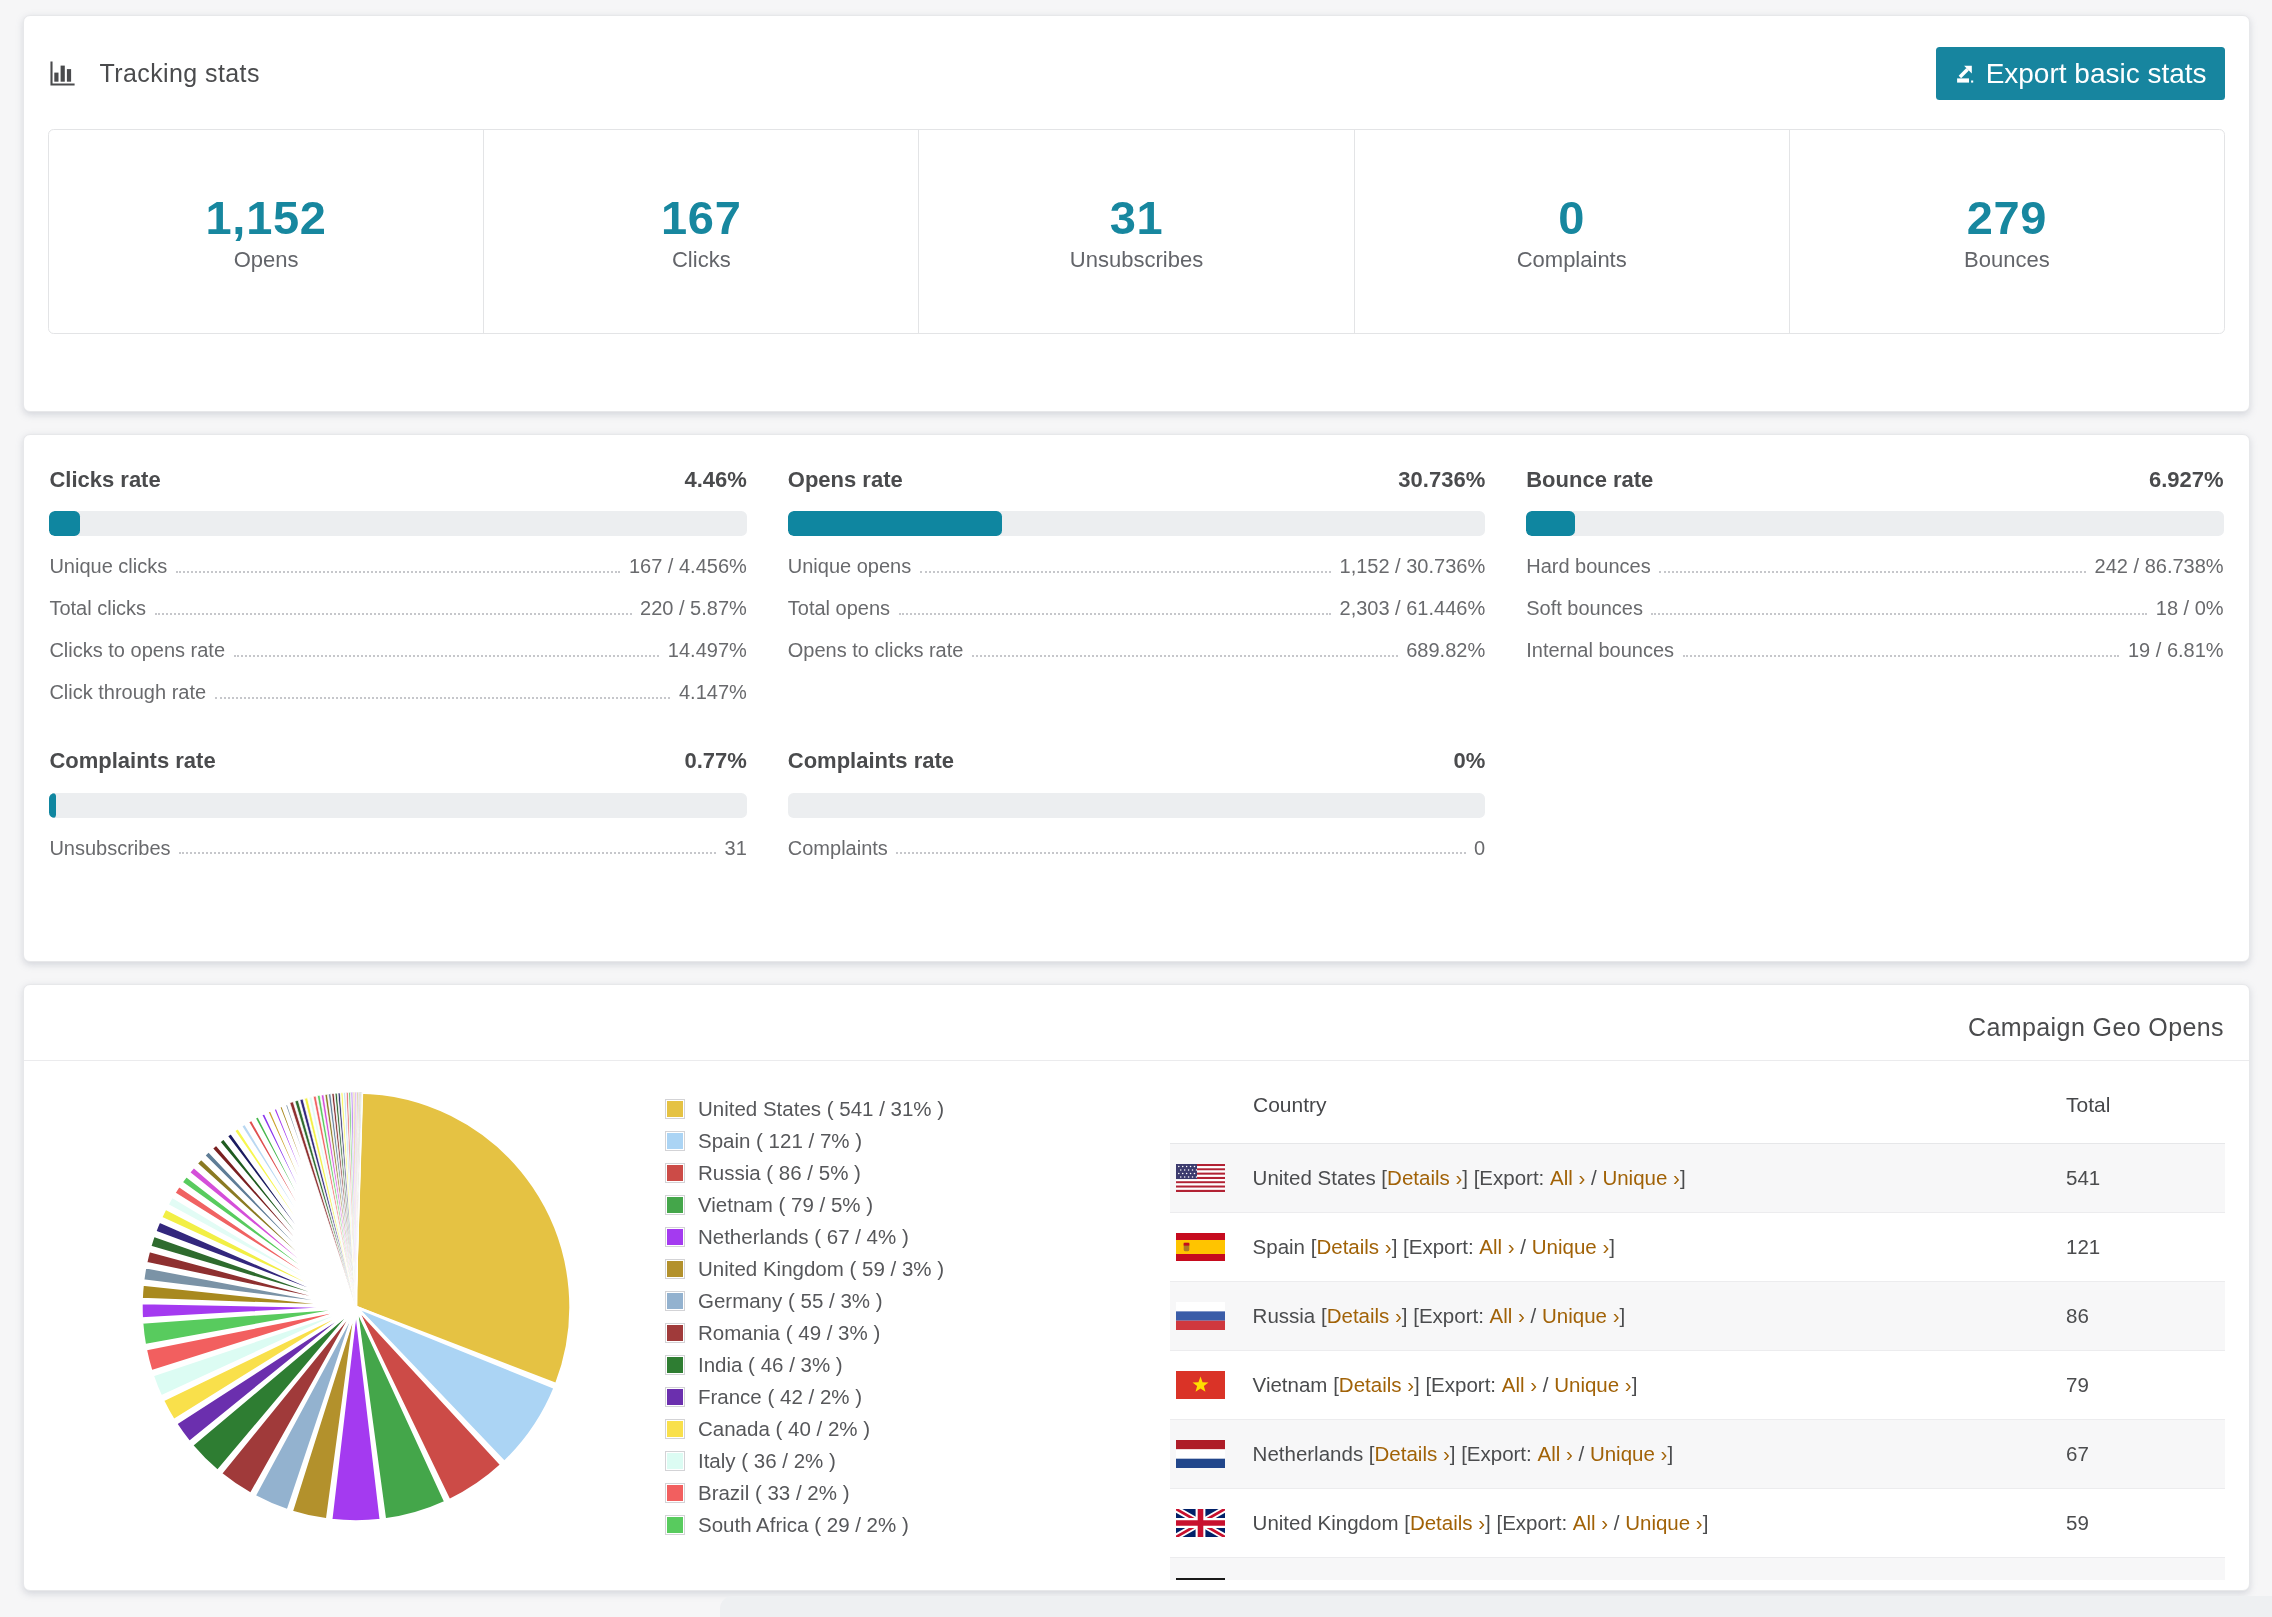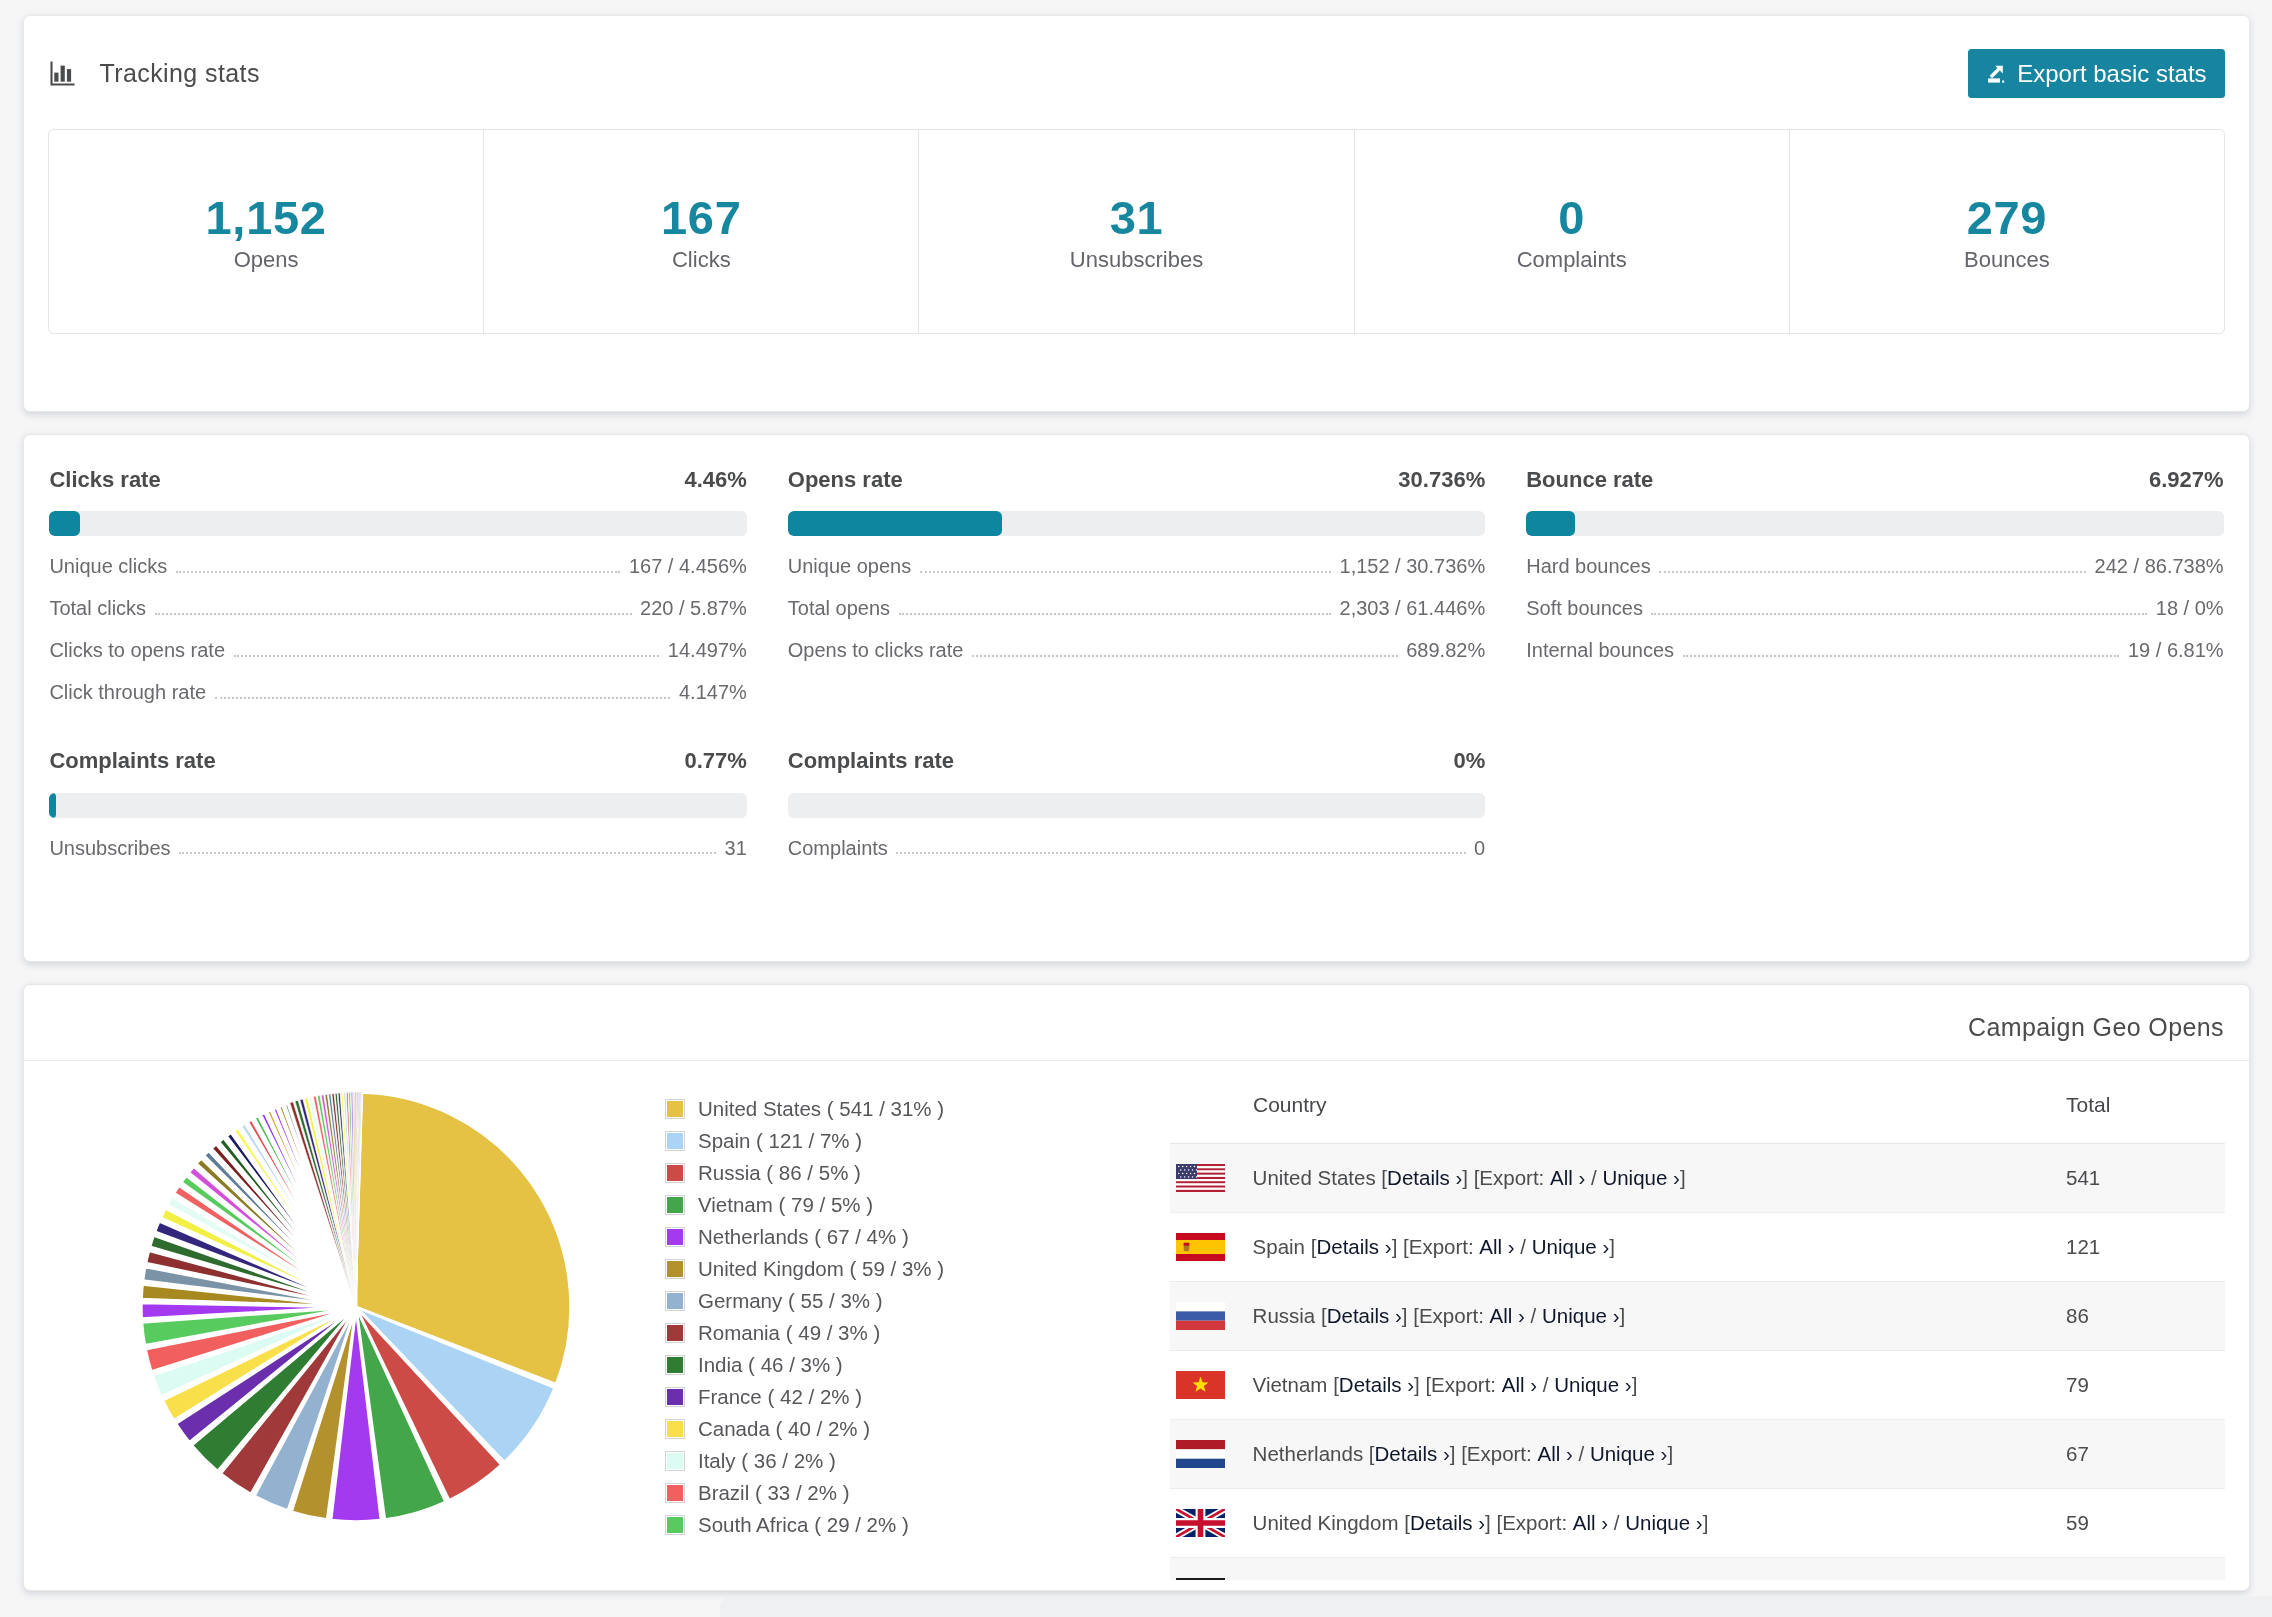--- a/index.html
+++ b/index.html
@@ -5,21 +5,21 @@
   html,body{margin:0;padding:0;width:2273px;height:1618px;overflow:hidden;
     background:#f6f6f7;font-family:"Liberation Sans",sans-serif;color:#555;}
   .card{background:#fff;border:0.7px solid #e7e8ea;border-radius:7px;
     margin:0 23px;box-shadow:0 2.1px 7px rgba(130,138,155,.28);position:relative;box-sizing:border-box;}
   
   .tracking-card{margin-top:15px;height:397px;padding:34px 24px 0 24px;}
   .card-head{display:flex;align-items:center;height:47px;}
   .head-icon{width:28px;height:28px;margin-right:15.5px;flex:0 0 auto;}
   .card-title{font-size:25px;font-weight:400;color:#4a4b4d;margin:8px;letter-spacing:0.4px;}
   .export-btn{margin-left:auto;display:flex;align-items:center;gap:10px;border:none;cursor:pointer;
-    background:#17859f;color:#fff;font-family:inherit;font-size:24px;padding:10.6px 18.4px;border-radius:3.5px;}
+    background:#17859f;color:#fff;font-family:inherit;font-size:28px;padding:10.6px 18.4px;border-radius:3.5px;}
   .export-btn svg{width:21px;height:21px;}
   .stats-row{margin-top:32px;display:flex;height:203px;border:0.7px solid #e3e4e6;border-radius:5.6px;}
   .stat-box{flex:1;display:flex;flex-direction:column;align-items:center;justify-content:center;border-right:0.7px solid #e3e4e6;}
   .stat-box:last-child{border-right:none;}
   .stat-value{font-size:47px;font-weight:700;color:#17879f;letter-spacing:0.7px;}
   .stat-label{font-size:22px;color:#63656a;margin-top:2px;}
   
   .rates-card{margin-top:22px;height:528px;padding:32px 25.4px 0 25.4px;}
   .rates-grid{display:grid;grid-template-columns:1fr 1fr 1fr;column-gap:41px;row-gap:44px;}
   .rate-head{display:flex;justify-content:space-between;align-items:baseline;}
@@ -43,21 +43,21 @@
   .table-col{flex:1;margin-left:53px;margin-right:24px;}
   .t-head{display:flex;align-items:center;height:83px;padding-top:5.6px;box-sizing:border-box;
     font-size:21px;color:#46474a;border-bottom:0.7px solid #e6e7e9;}
   .t-row{display:flex;align-items:center;height:68px;border-bottom:0.7px solid #ececee;font-size:20.5px;color:#4b4c4e;}
   .t-row.stripe{background:#f7f7f8;}
   .c-country{flex:1;display:flex;align-items:center;}
   .c-total{width:159px;flex:0 0 auto;}
   .t-head .c-country{padding-left:83px;box-sizing:border-box;}
   .flag{width:49px;height:28px;flex:0 0 auto;margin:0 28px 0 5.6px;}
   .flag svg{width:49px;height:28px;display:block;}
-  a.lnk{color:#0f172a;text-decoration:none;cursor:pointer;}
+  a.lnk{color:#a16207;text-decoration:none;cursor:pointer;}
   .band{position:fixed;left:720px;right:0;bottom:0;height:21px;background:#eef0f2;border-top-left-radius:12.7px;}
 </style>
 </head>
 <body>
 
 <section class="card tracking-card">
   <div class="card-head">
     <span class="head-icon">
       <svg viewBox="0 0 40 40">
           <path d="M5 2 V35 H38" stroke="#4a4b4d" stroke-width="3" fill="none"></path>

